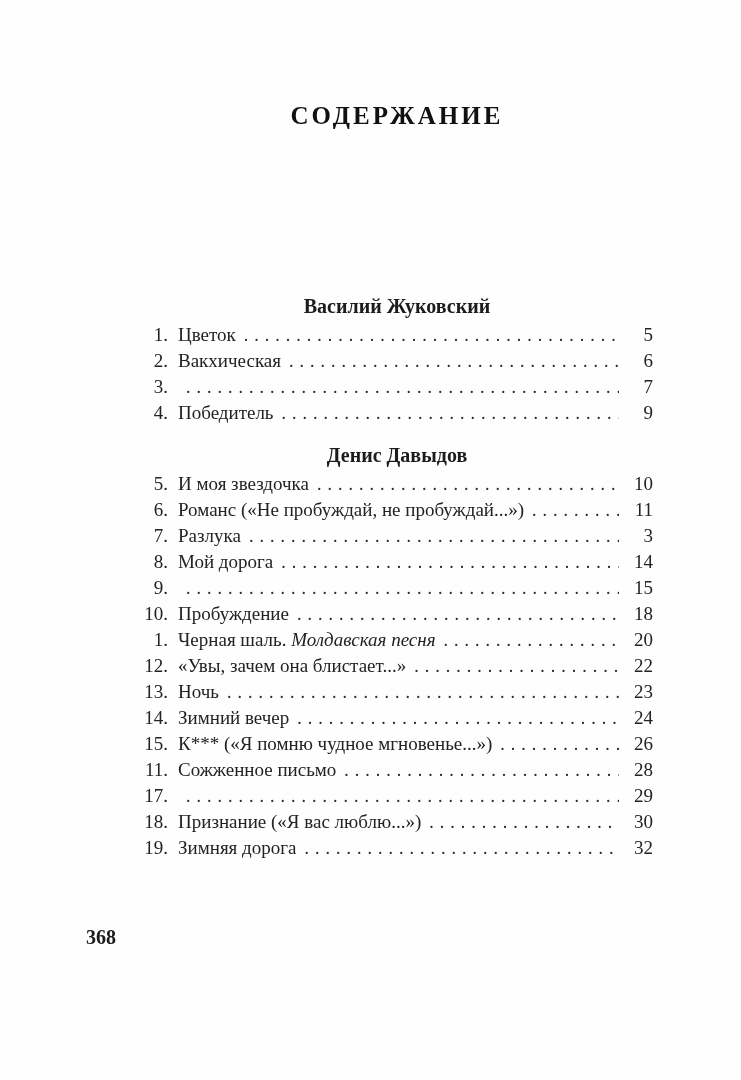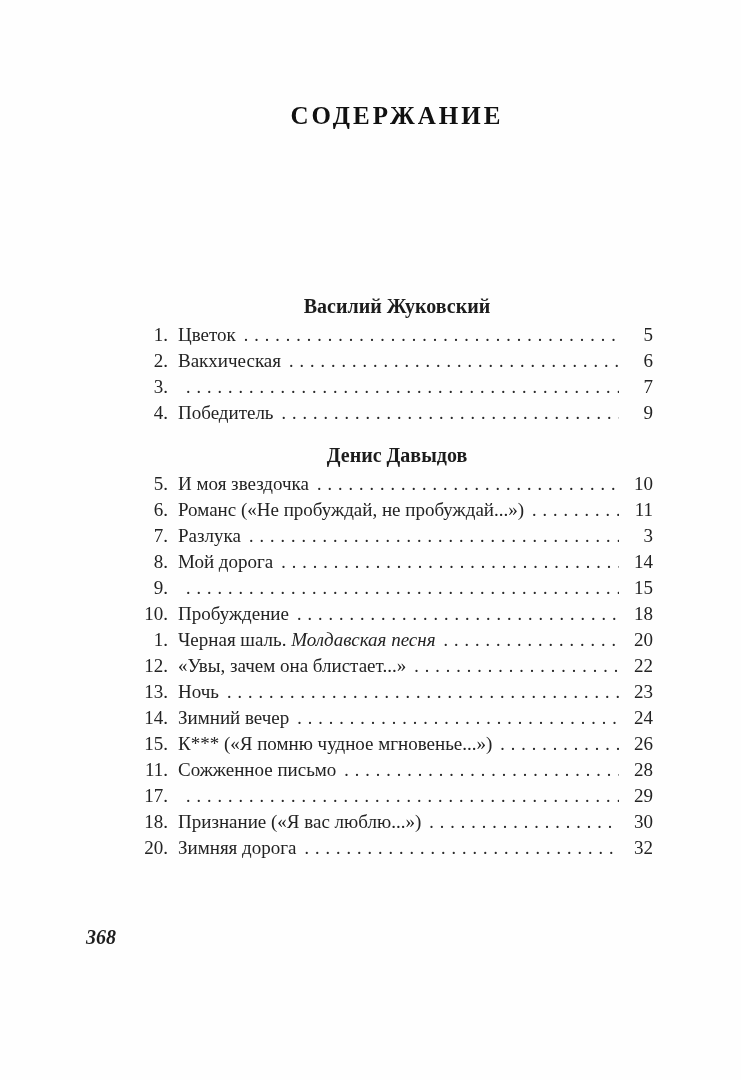--- a/index.html
+++ b/index.html
@@ -81,21 +81,20 @@
   }
   .folio {
     position: absolute;
     left: 86px;
     top: 924px;
     height: 26px;
     line-height: 26px;
     font-size: 20px;
     font-weight: bold;
     color: #1c1c1c;
-    font-style: italic;
   }
 </style>
 </head>
 <body>
 
 <div class="page">
   <div class="content">
     <h1 class="doc-title">СОДЕРЖАНИЕ</h1>
     <div>
         <div class="author">Василий Жуковский</div>
@@ -199,21 +198,21 @@
           <span class="dots">..........................................................................................</span>
           <span class="pg">29</span>
         </div>
         <div class="row">
           <span class="num">18.</span>
           <span class="title">Признание («Я вас люблю...»)</span>
           <span class="dots">..........................................................................................</span>
           <span class="pg">30</span>
         </div>
         <div class="row">
-          <span class="num">20.</span>
+          <span class="num">19.</span>
           <span class="title">Зимняя дорога</span>
           <span class="dots">..........................................................................................</span>
           <span class="pg">32</span>
         </div>
       </div>
   </div>
   <div class="folio">368</div>
 </div>
 
 </body></html>

